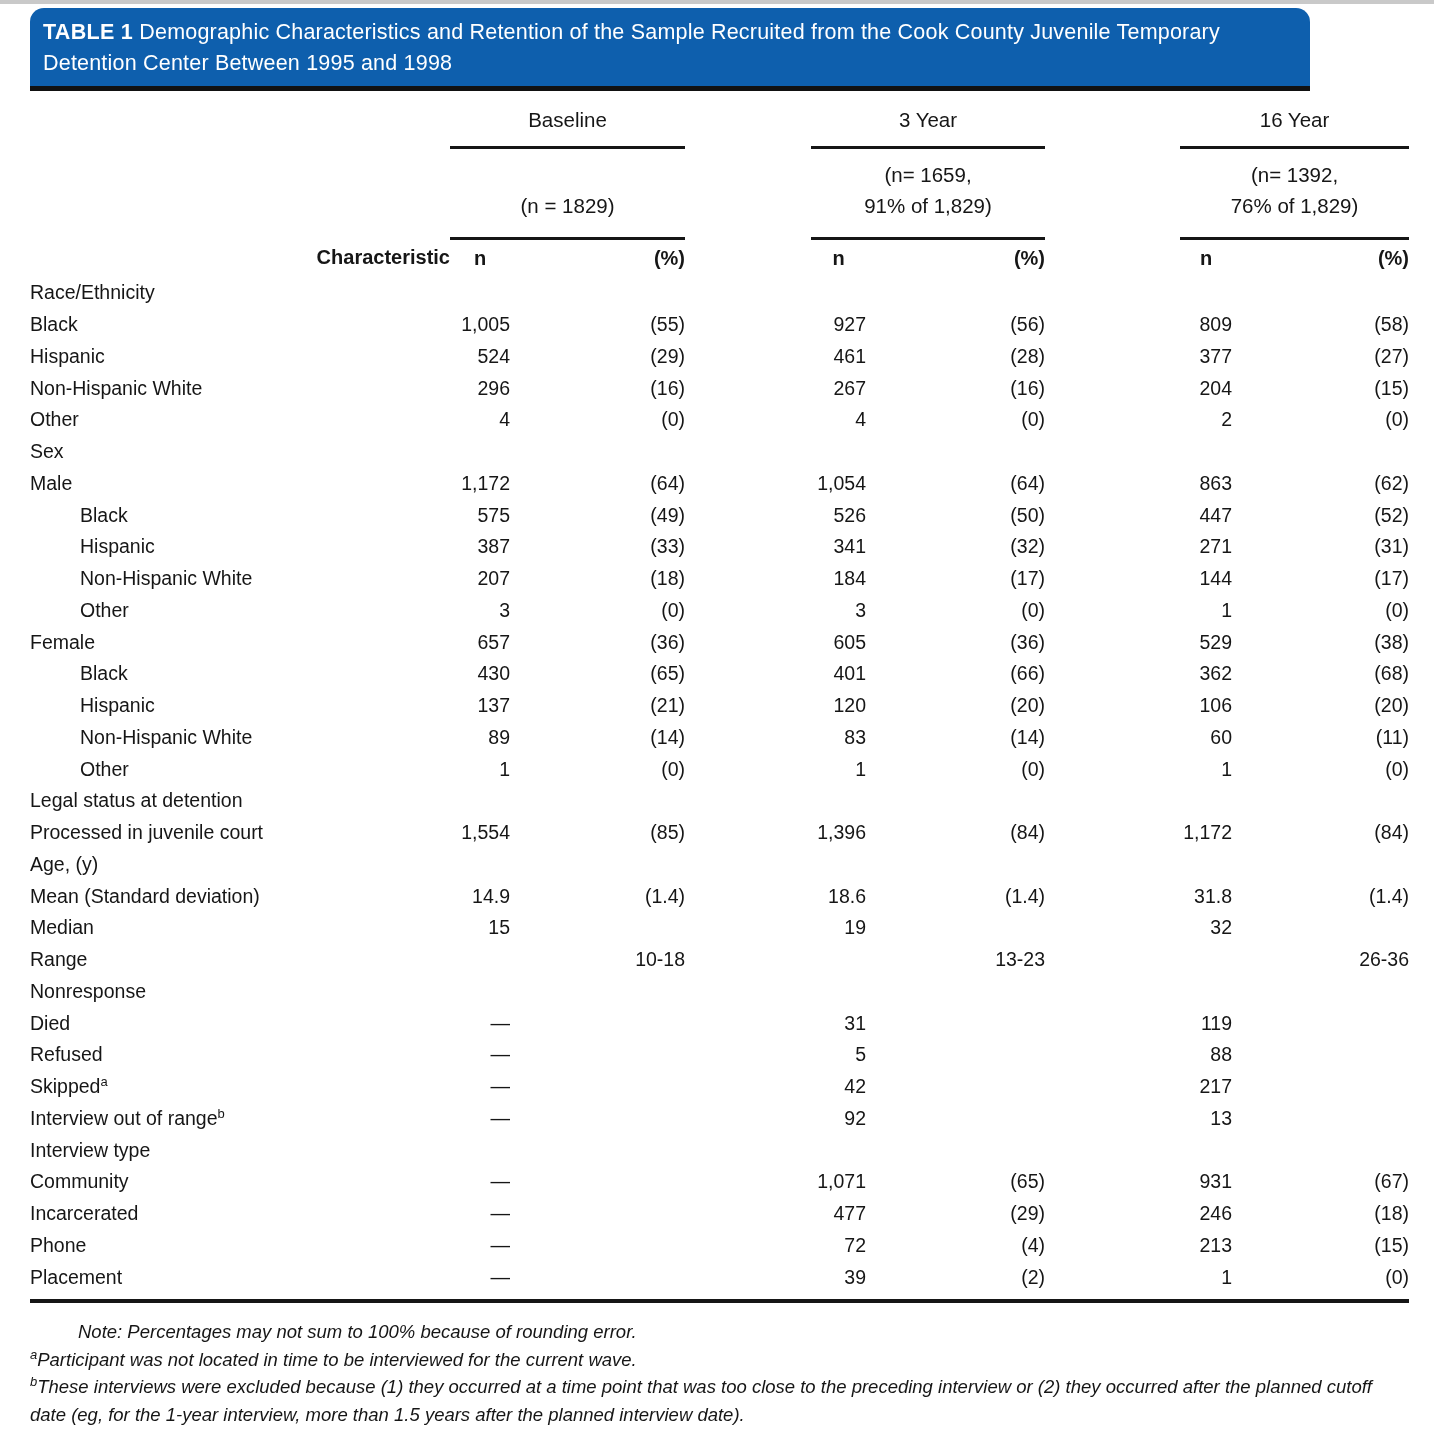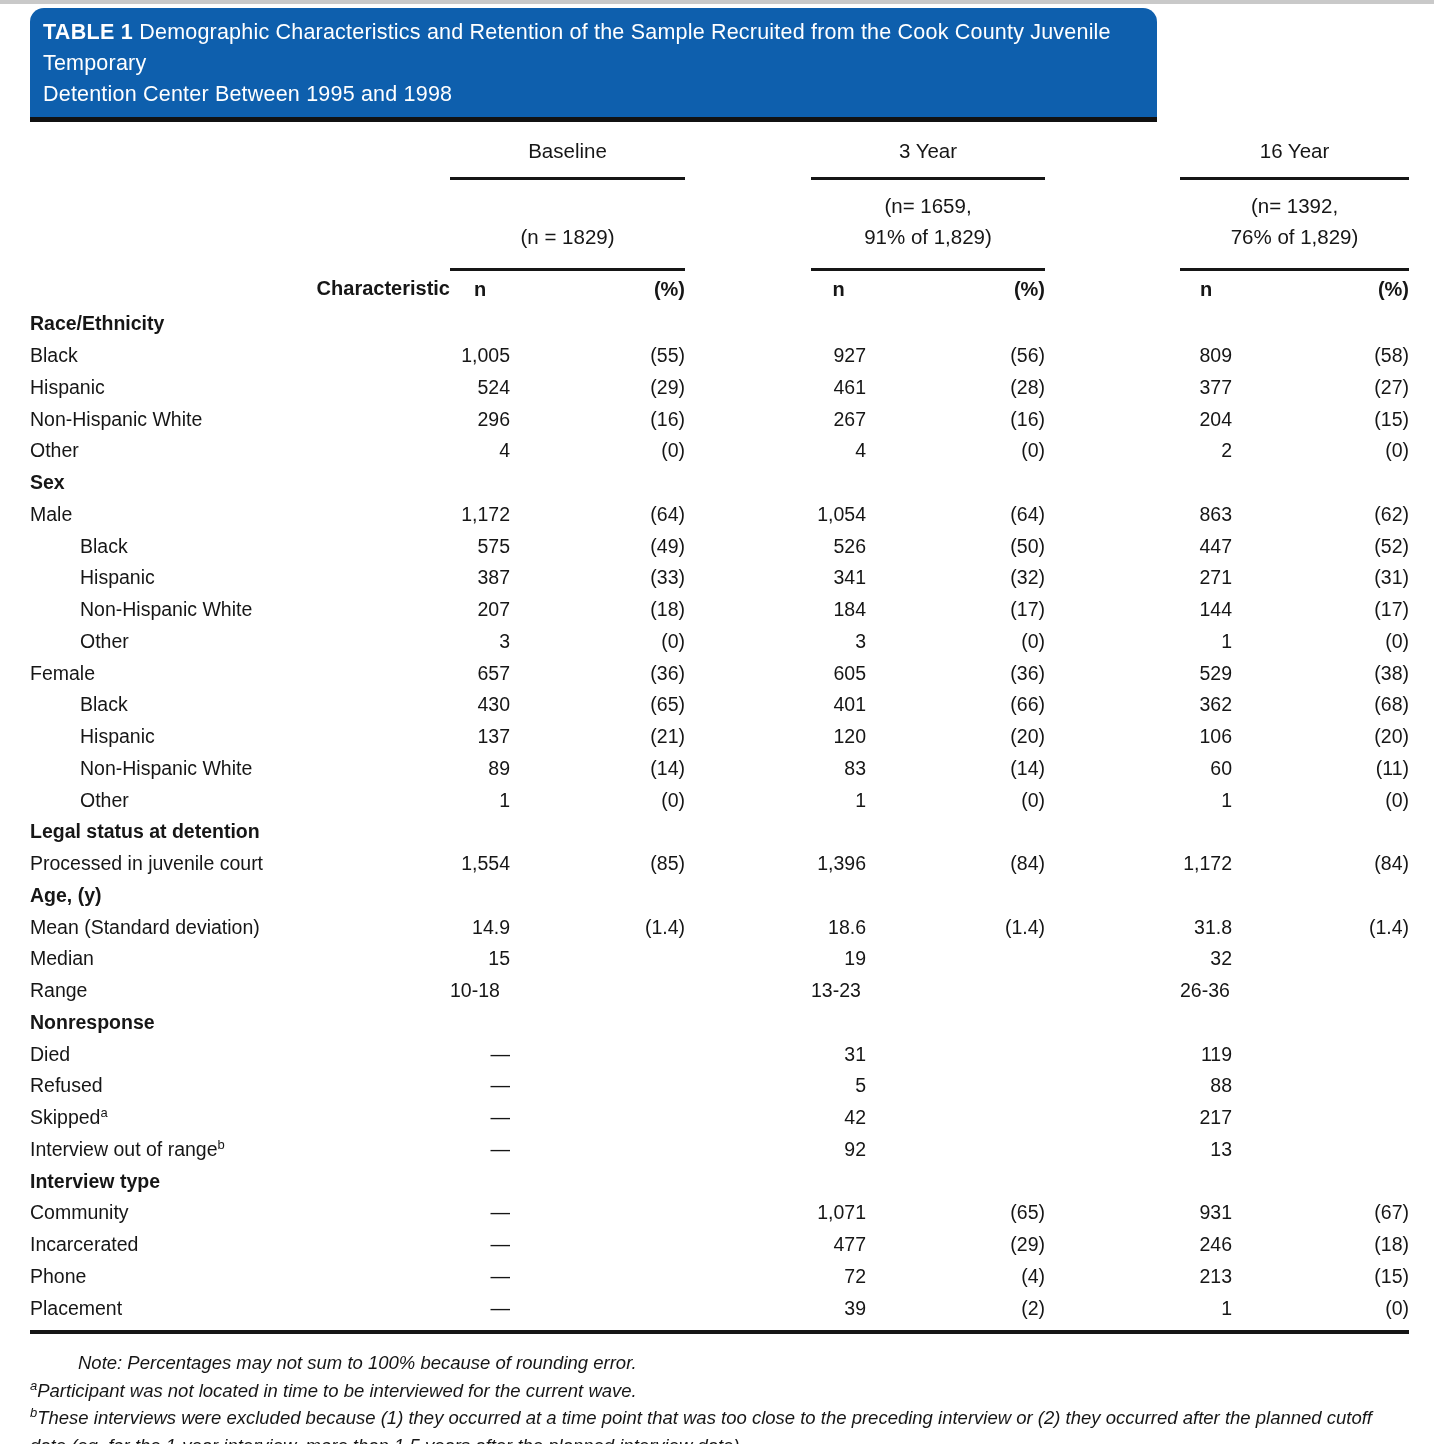--- a/index.html
+++ b/index.html
@@ -12,21 +12,21 @@
   }
   .page { position: relative; width: 1434px; height: 1444px; overflow: hidden; }
 
   .top-rule {
     width: 1434px; height: 4px; background: #c9c9c9;
   }
 
   .banner {
     box-sizing: border-box;
     margin: 4px 0 0 30px;
-    width: 1127px;
+    width: 1280px;
     background: #0E5FAD;
     color: #ffffff;
     border-radius: 14px 14px 0 0;
     border-bottom: 5px solid #111111;
     padding: 9px 16px 7px 13px;
     font-size: 21.5px;
     line-height: 31px;
     font-weight: 500;
     letter-spacing: 0.2px;
   }
@@ -56,24 +56,24 @@
     border-bottom: 3px solid #161616;
   }
   tr.colhead-row th { height: 37px; vertical-align: middle; font-size: 20px; font-weight: bold; }
   th.char-head { text-align: right; }
   th.n-head { text-align: center; }
   th.pct-head { text-align: right; padding-right: 2px; }
 
   tbody td { height: 31.75px; font-size: 19.5px; vertical-align: middle; }
   td.label { text-align: left; }
   td.label.indent { padding-left: 50px; }
-  tr.section-row td.label { font-weight: bold; }
+  tr.section-row td.label { font-weight: normal; }
   td.n { text-align: right; }
   td.pct { text-align: right; padding-right: 2px; }
-  td.range-span { text-align: left; padding-left: 28px; }
+  td.range-span { text-align: right; padding-left: 28px; }
   td.label sup { font-size: 13px; line-height: 0; }
 
   .end-rule {
     width: 1379px; height: 4px; background: #161616;
     margin: 6px 0 0 30px;
   }
 
   .notes {
     margin: 15px 24px 0 30px;
     font-style: italic;

